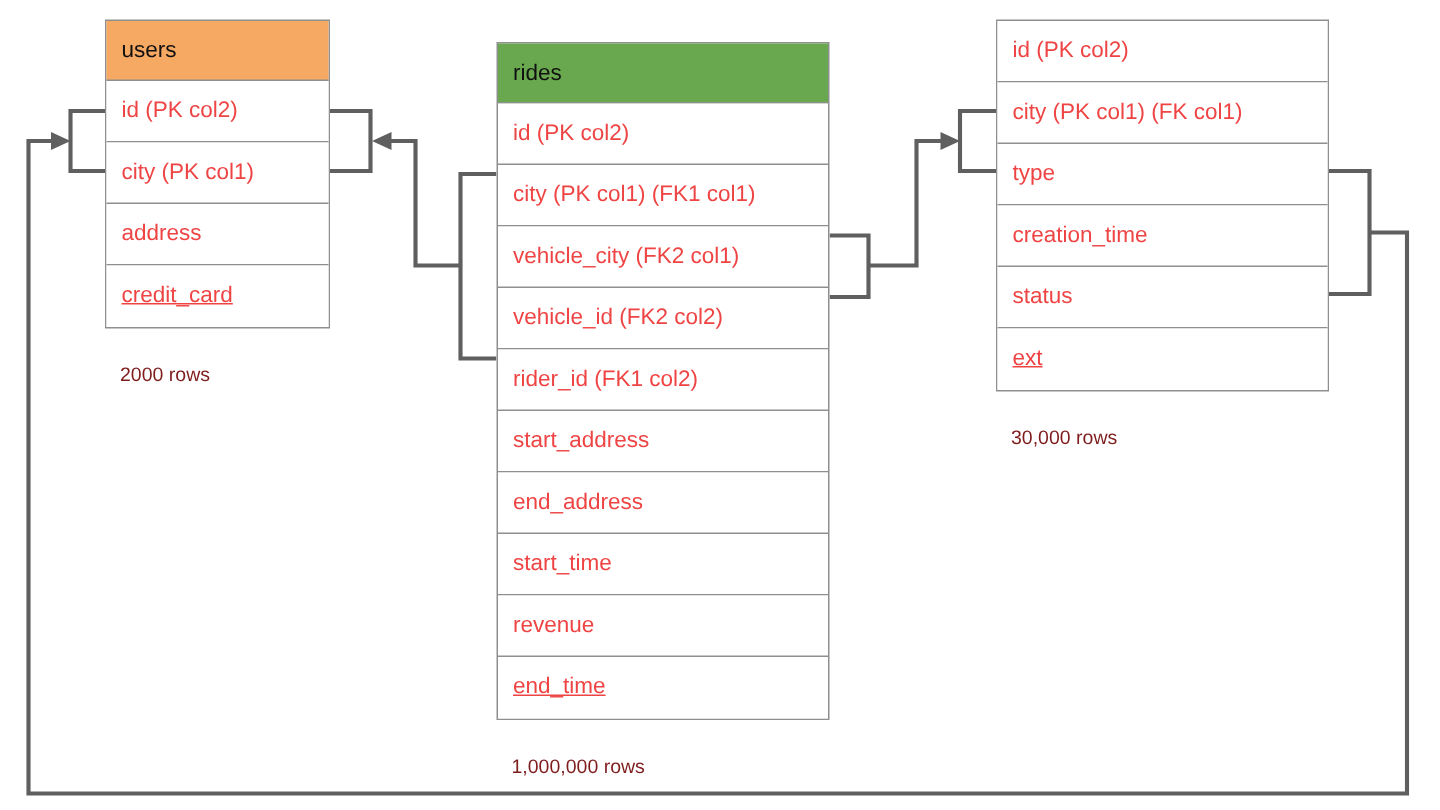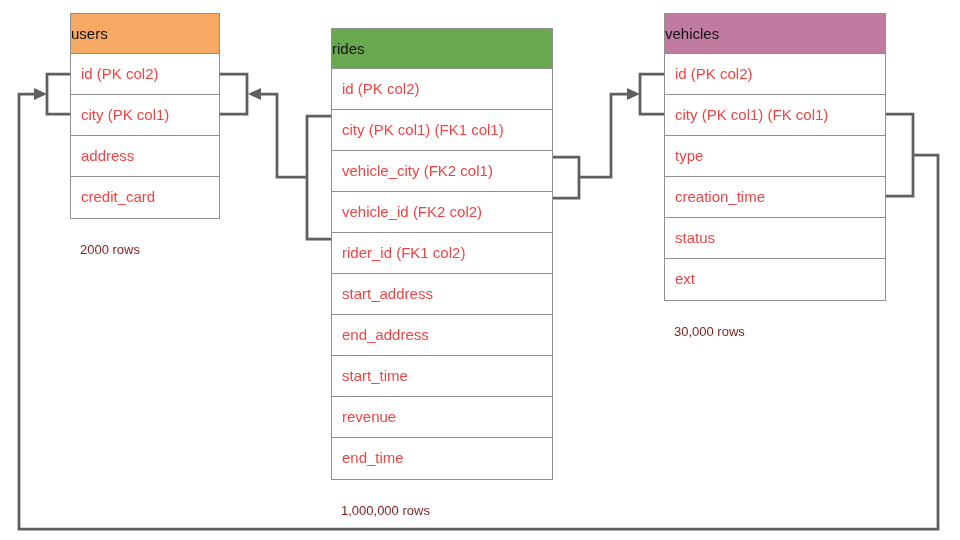--- a/index.html
+++ b/index.html
@@ -17,37 +17,38 @@
   }
   .tbl{
     box-sizing:border-box;
     border:1px solid var(--tblborder,#8f8f8f);
     background:#fff;
   }
   .tbl-header{
     box-sizing:border-box;
     height:40px;
     line-height:39px;
+    padding-left:10px;
     font-size:15px;
     border-bottom:1px solid var(--tblborder,#8f8f8f);
     color:#101010;
   }
   .row{
     box-sizing:border-box;
     height:41px;
     line-height:40px;
     padding-left:10px;
     font-size:15px;
     border-bottom:1px solid var(--tblborder,#8f8f8f);
     background:#fff;
     white-space:nowrap;
     overflow:hidden;
     color:#ef4444;
   }
-  .row:last-child{border-bottom:none;}
+  .row:last-child{border-bottom:none;text-decoration:underline;}
   .row-count{
     margin-top:23px;
     padding-left:10px;
     font-size:13px;
     color:#7f1d1d;
   }
   #connector-layer{
     position:absolute;
     left:0;top:0;width:960px;height:540px;
     pointer-events:none;
@@ -118,21 +119,20 @@
           <div class="row">start_time</div>
           <div class="row">revenue</div>
           <div class="row">end_time</div>
         </div>
     </div>
     <div class="row-count">1,000,000 rows</div>
   </div>
 
   <div class="db-table" style="left:664px;top:13px;width:222px;">
     <div class="tbl">
-      <div class="tbl-header" style="background: rgb(194, 123, 160);">vehicles</div>
       <div>
           <div class="row">id (PK col2)</div>
           <div class="row">city (PK col1) (FK col1)</div>
           <div class="row">type</div>
           <div class="row">creation_time</div>
           <div class="row">status</div>
           <div class="row">ext</div>
         </div>
     </div>
     <div class="row-count">30,000 rows</div>

